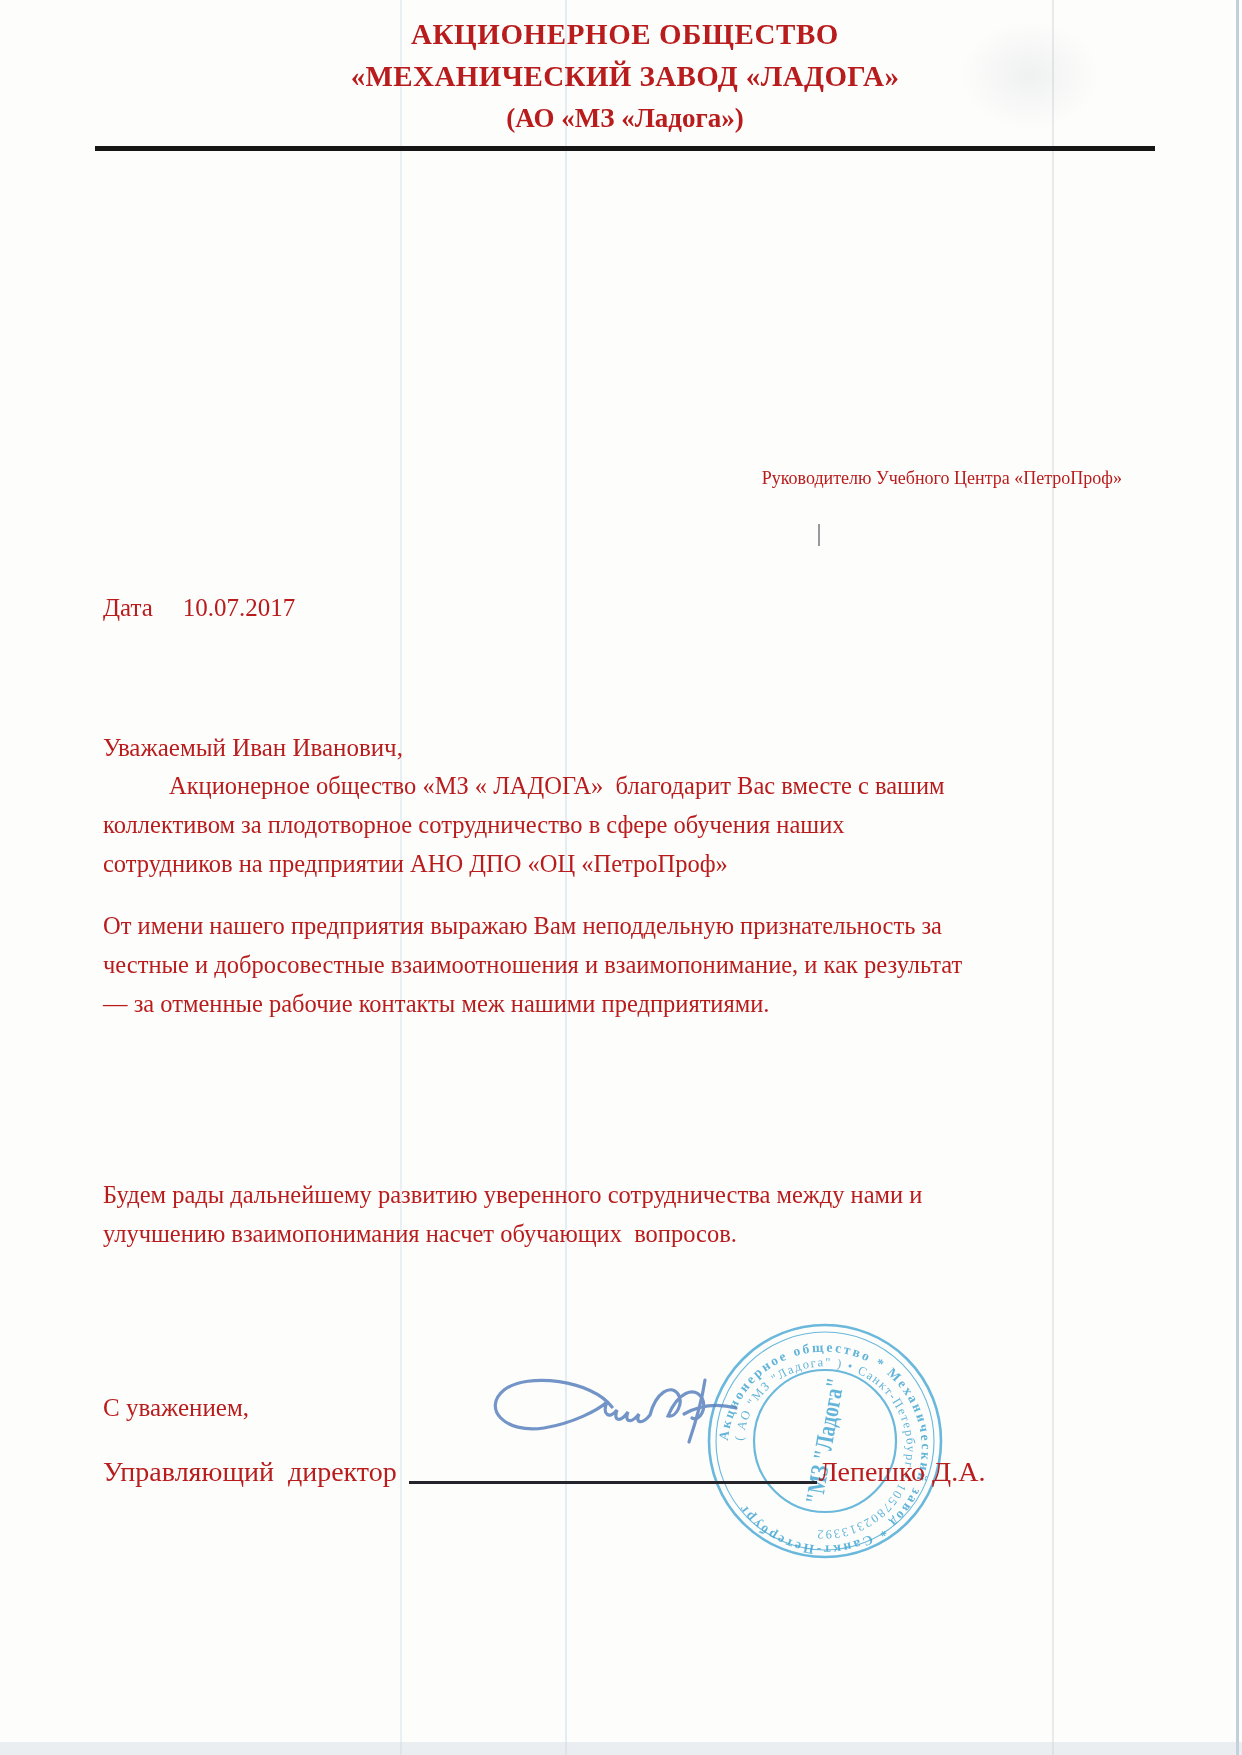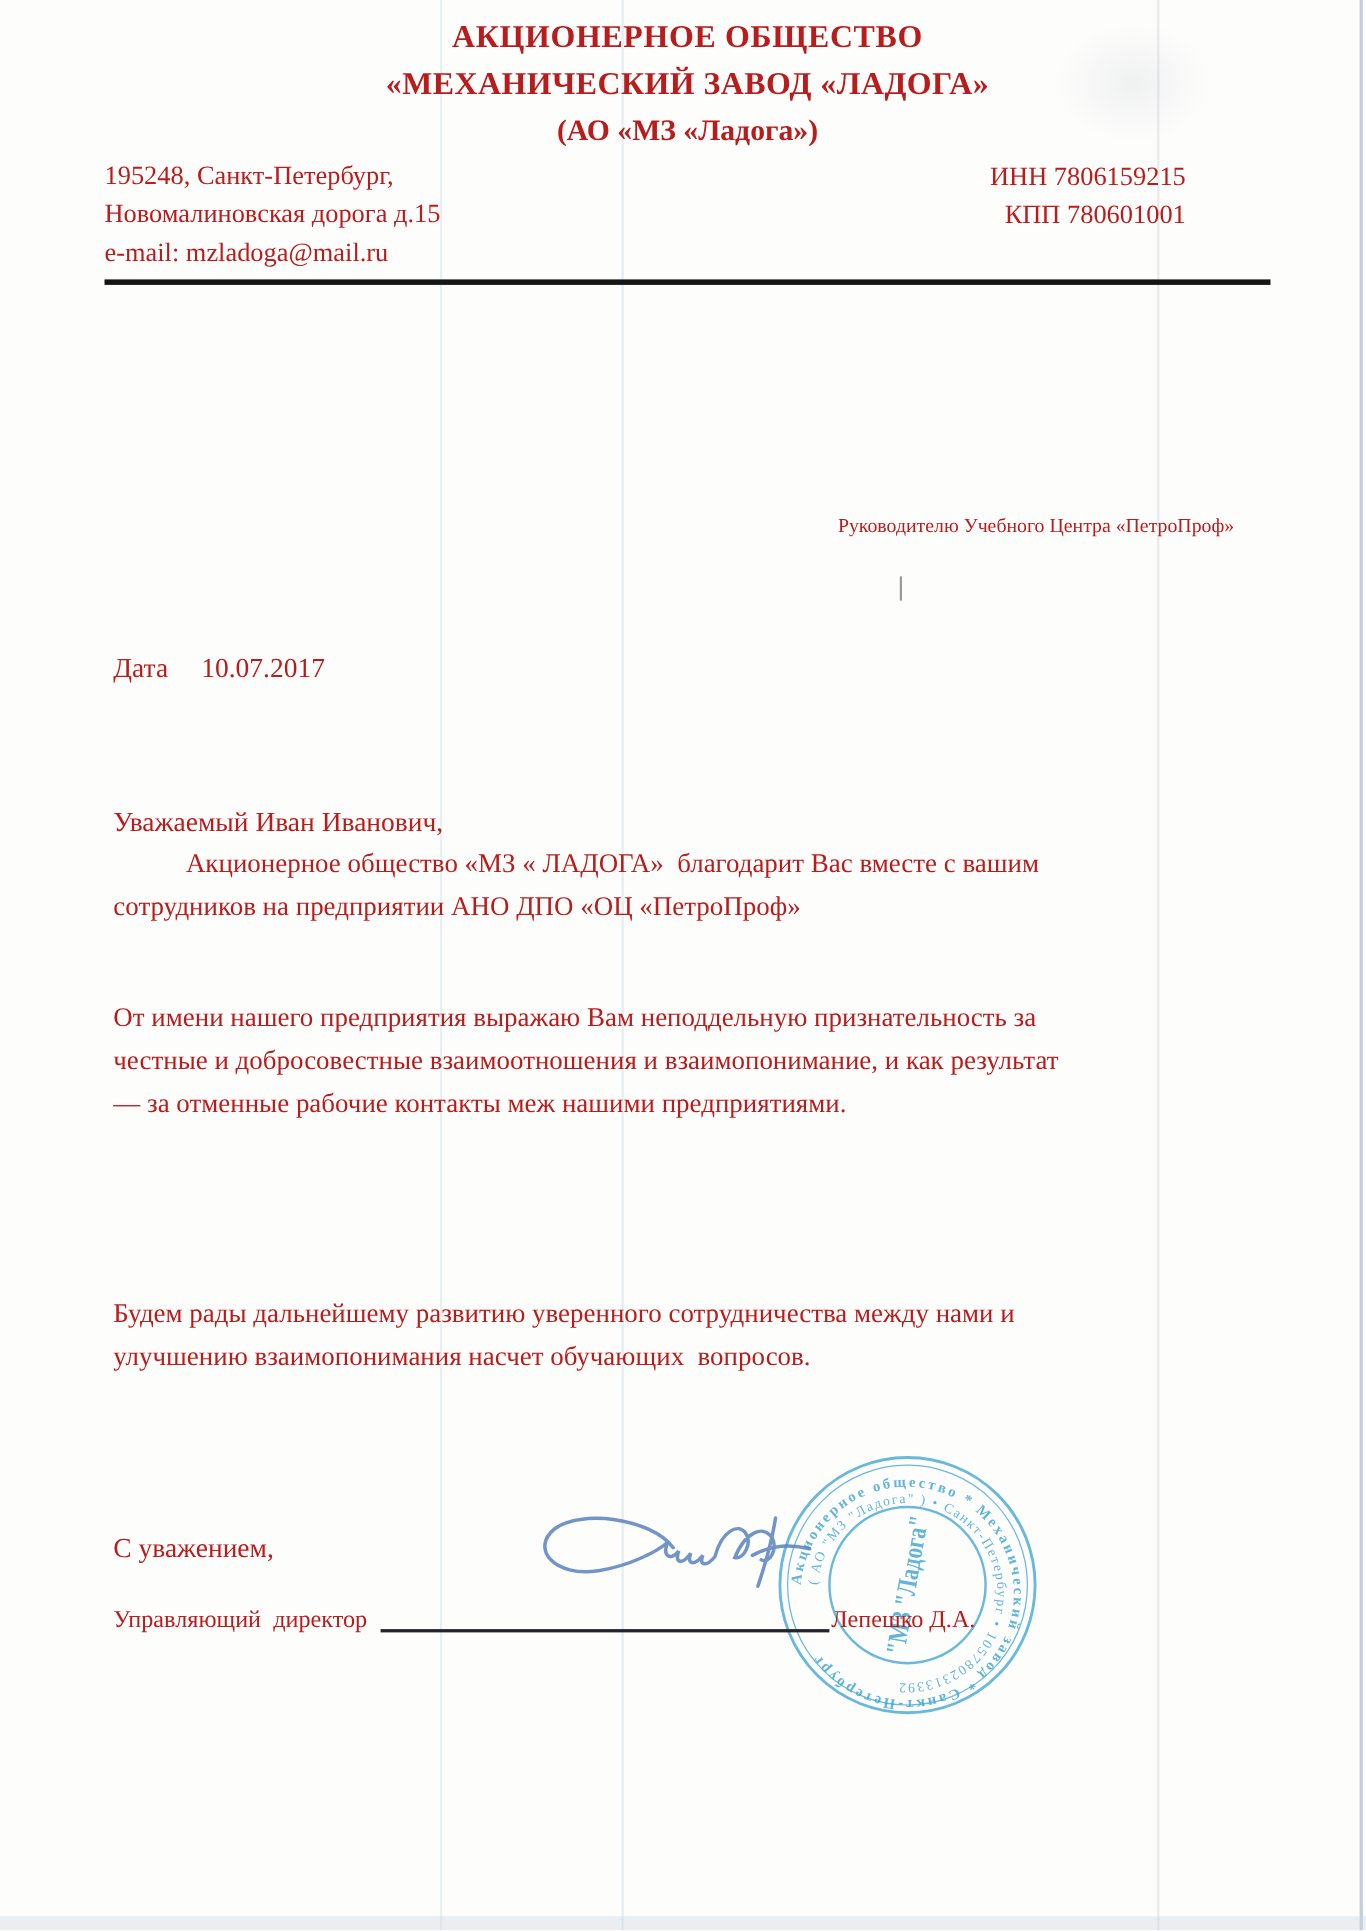--- a/index.html
+++ b/index.html
@@ -20,21 +20,21 @@
   .head-rule { margin-top:6px; height:5px; background:#161616; }
   
   .recipient { position:absolute; top:468px; right:120px; font-size:18px; white-space:pre; }
   .date-line { position:absolute; top:594px; left:103px; font-size:25px; display:flex; gap:30px; }
   .salutation { position:absolute; top:734px; left:103px; font-size:25px; }
   .para { position:absolute; left:103px; }
   .para .line { font-size:24.5px; line-height:39px; white-space:pre; }
   .para .line.indent { padding-left:66px; }
   .p1 { top:766px; } .p2 { top:906px; } .p3 { top:1040px; } .p4 { top:1175px; }
   .closing { position:absolute; top:1394px; left:103px; font-size:25px; }
-  .sign-row { position:absolute; top:1452px; left:103px; display:flex; align-items:flex-end; font-size:22px; line-height:39px; z-index:4; }
+  .sign-row { position:absolute; top:1452px; left:103px; display:flex; align-items:flex-end; font-size:28px; line-height:39px; z-index:4; }
   .signer-title { white-space:pre; }
   .sig-underline { width:408px; height:0; border-bottom:3px solid #24242a; margin:0 2px 7px 12px; }
   .signer-name { white-space:pre; }
   
   .stamp-svg { position:absolute; left:702px; top:1318px; z-index:1; }
   .signature-svg { position:absolute; left:452px; top:1372px; z-index:2; }
   
   .artifact-v { position:absolute; top:0; bottom:0; width:2px; pointer-events:none; }
   .av1 { left:400px; background:rgba(150,190,215,.20); }
   .av2 { left:565px; background:rgba(150,190,215,.25); }
@@ -55,43 +55,33 @@
   <div class="artifact-v av3"></div>
   <div class="artifact-v av4"></div>
   <div class="artifact-bottom"></div>
   <div class="artifact-tick"></div>
   <div class="artifact-smudge"></div>
 
   <header class="letterhead">
     <div class="org-line l1">АКЦИОНЕРНОЕ ОБЩЕСТВО</div>
     <div class="org-line l2">«МЕХАНИЧЕСКИЙ ЗАВОД «ЛАДОГА»</div>
     <div class="org-line l3">(АО «МЗ «Ладога»)</div>
-    <div class="contact-row">
-      <div class="addr-block">
-        <div>195248, Санкт-Петербург,</div>
-        <div>Новомалиновская дорога д.15</div>
-        <div>e-mail: mzladoga@mail.ru</div>
-      </div>
-      <div class="tax-block">
-        <div>ИНН 7806159215</div>
-        <div>КПП 780601001</div>
-      </div>
-    </div>
     <div class="head-rule"></div>
   </header>
 
   <div class="recipient">Руководителю Учебного Центра «ПетроПроф»</div>
   <div class="date-line">
     <span>Дата</span>
     <span>10.07.2017</span>
   </div>
   <div class="salutation">Уважаемый Иван Иванович,</div>
 
   <div class="para p1">
     <div class="line indent">Акционерное общество «МЗ « ЛАДОГА»  благодарит Вас вместе с вашим</div>
+    <div class="line">коллективом за плодотворное сотрудничество в сфере обучения наших</div>
     <div class="line">сотрудников на предприятии АНО ДПО «ОЦ «ПетроПроф»</div>
   </div>
   <div class="para p2">
     <div class="line">От имени нашего предприятия выражаю Вам неподдельную признательность за</div>
     <div class="line">честные и добросовестные взаимоотношения и взаимопонимание, и как результат</div>
     <div class="line">— за отменные рабочие контакты меж нашими предприятиями.</div>
   </div>
   <div class="para p4">
     <div class="line">Будем рады дальнейшему развитию уверенного сотрудничества между нами и</div>
     <div class="line">улучшению взаимопонимания насчет обучающих  вопросов.</div>

